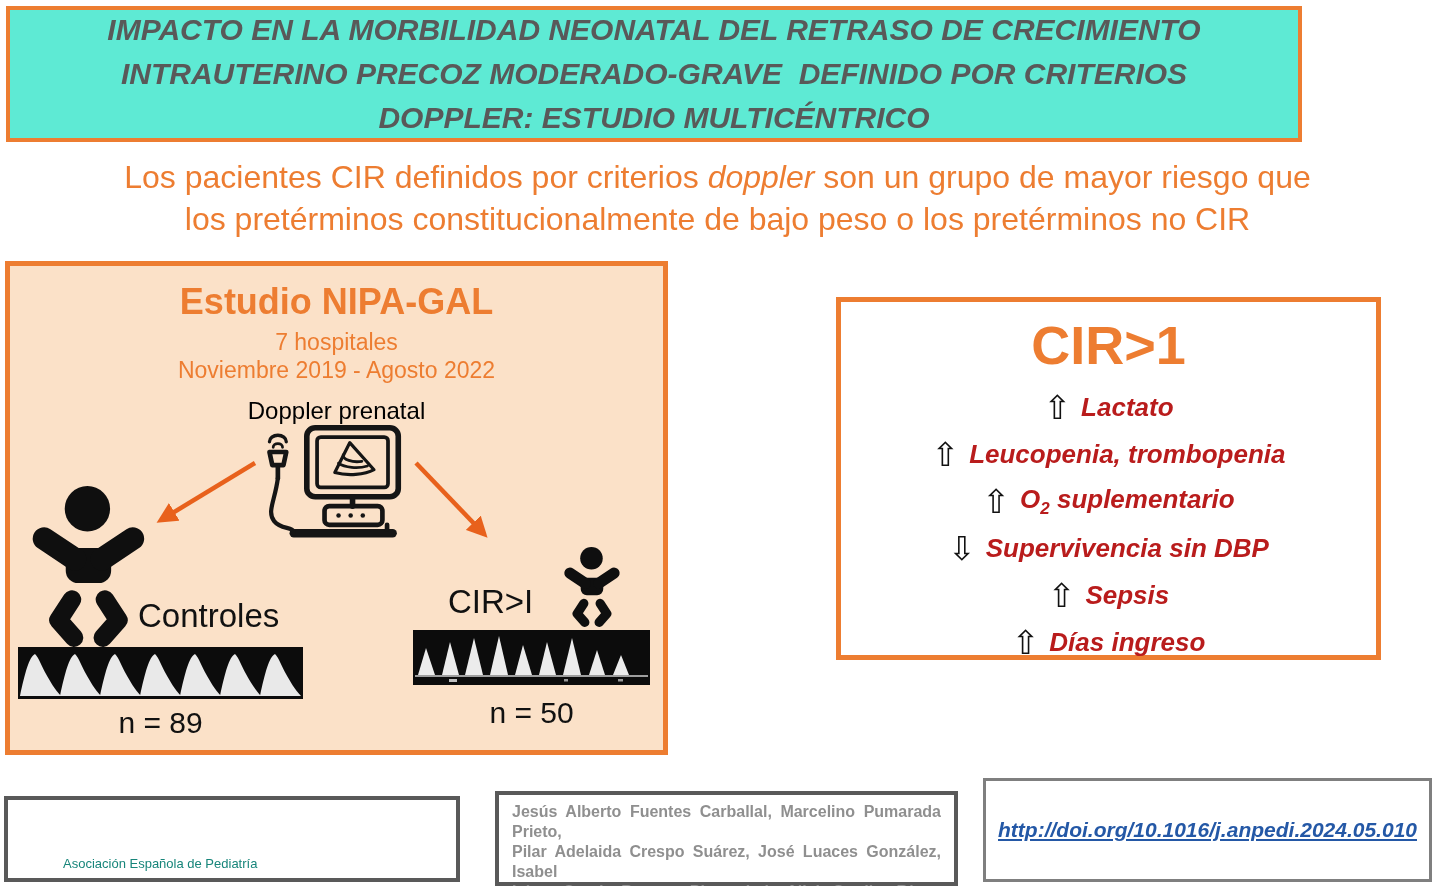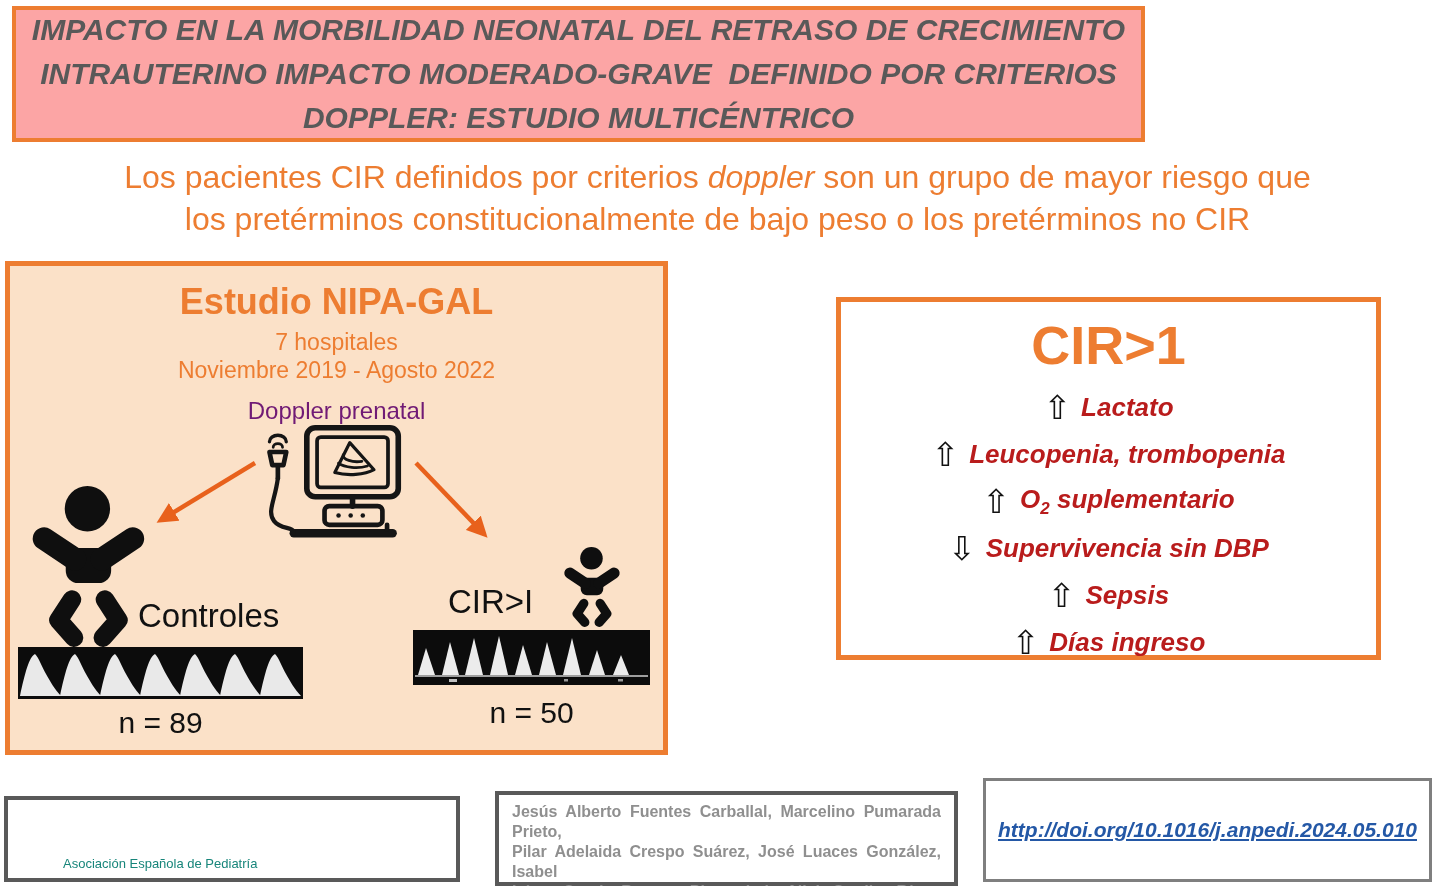--- a/index.html
+++ b/index.html
@@ -1,40 +1,40 @@
 <!DOCTYPE html>
 <html><head>
 <meta charset="utf-8">
 <style>
   html,body{margin:0;padding:0;background:#fff;}
   #canvas{position:relative;width:1435px;height:886px;background:#ffffff;
           font-family:"Liberation Sans",sans-serif;overflow:hidden;}
 
   
-  .title-box{position:absolute;left:12px;top:6px;width:1133px;height:136px;
-             box-sizing:border-box;border:4px solid #ED7D31;background:#fca5a5;
+  .title-box{position:absolute;left:6px;top:6px;width:1296px;height:136px;
+             box-sizing:border-box;border:4px solid #ED7D31;background:#5eead4;
              display:flex;flex-direction:column;justify-content:center;align-items:center;}
   .title-line{font-style:italic;font-weight:bold;color:#595959;font-size:30px;
               line-height:44px;white-space:pre;letter-spacing:0;}
 
   
   .subtitle{position:absolute;left:0;top:156px;width:100%;text-align:center;
             color:#ED7D31;font-size:32px;line-height:42px;}
   .seg-italic{font-style:italic;}
   .seg-bold{font-weight:normal;}
 
   
   .study-panel{position:absolute;left:5px;top:261px;width:663px;height:494px;
                box-sizing:border-box;background:#FBE1C8;border:5px solid #ED7D31;}
   .sp-header{position:absolute;top:16px;left:0;width:100%;text-align:center;color:#ED7D31;}
   .sp-heading{font-size:36px;font-weight:bold;line-height:40px;}
   .sp-sub{font-size:23px;line-height:28px;}
   .sp-sub.first{margin-top:6px;}
   .sp-doppler-label{position:absolute;top:131px;left:50%;transform:translateX(-50%);
-                    font-size:24px;color:#701a75;white-space:nowrap;}
+                    font-size:24px;color:#000000;white-space:nowrap;}
   .us-icon{position:absolute;left:252px;top:158px;width:140px;height:126px;}
   .arrow-svg{position:absolute;}
   .arrow-left{left:135px;top:192px;width:115px;height:75px;}
   .arrow-right{left:400px;top:192px;width:90px;height:85px;}
   .baby-large{position:absolute;left:18px;top:218px;width:125px;height:165px;}
   .baby-small{position:absolute;left:552px;top:280px;width:62px;height:82px;}
   .group-label{position:absolute;font-size:33px;color:#111;white-space:nowrap;}
   .label-controles{left:128px;top:331px;}
   .label-cir{left:438px;top:317px;}
   .wave{position:absolute;display:block;}
@@ -84,21 +84,21 @@
     <marker id="ahd" viewBox="0 0 10 10" refX="7.5" refY="5" markerWidth="4.6" markerHeight="4.6" orient="auto">
       <path d="M0 0 L10 5 L0 10 Z" fill="#E8611C"></path>
     </marker>
   </defs>
 </svg>
 
 <div id="canvas">
 
   <div class="title-box">
     <div class="title-line">IMPACTO EN LA MORBILIDAD NEONATAL DEL RETRASO DE CRECIMIENTO</div>
-    <div class="title-line">INTRAUTERINO IMPACTO MODERADO-GRAVE  DEFINIDO POR CRITERIOS</div>
+    <div class="title-line">INTRAUTERINO PRECOZ MODERADO-GRAVE  DEFINIDO POR CRITERIOS</div>
     <div class="title-line">DOPPLER: ESTUDIO MULTICÉNTRICO</div>
   </div>
 
   <div class="subtitle">
     <span>Los pacientes CIR definidos por criterios </span><span class="seg-italic">doppler</span><span> son un grupo de </span><span class="seg-bold">mayor riesgo</span><span> que</span><br>
     <span>los pretérminos constitucionalmente de bajo peso o los pretérminos no CIR</span>
   </div>
 
   <div class="study-panel">
     <div class="sp-header">

